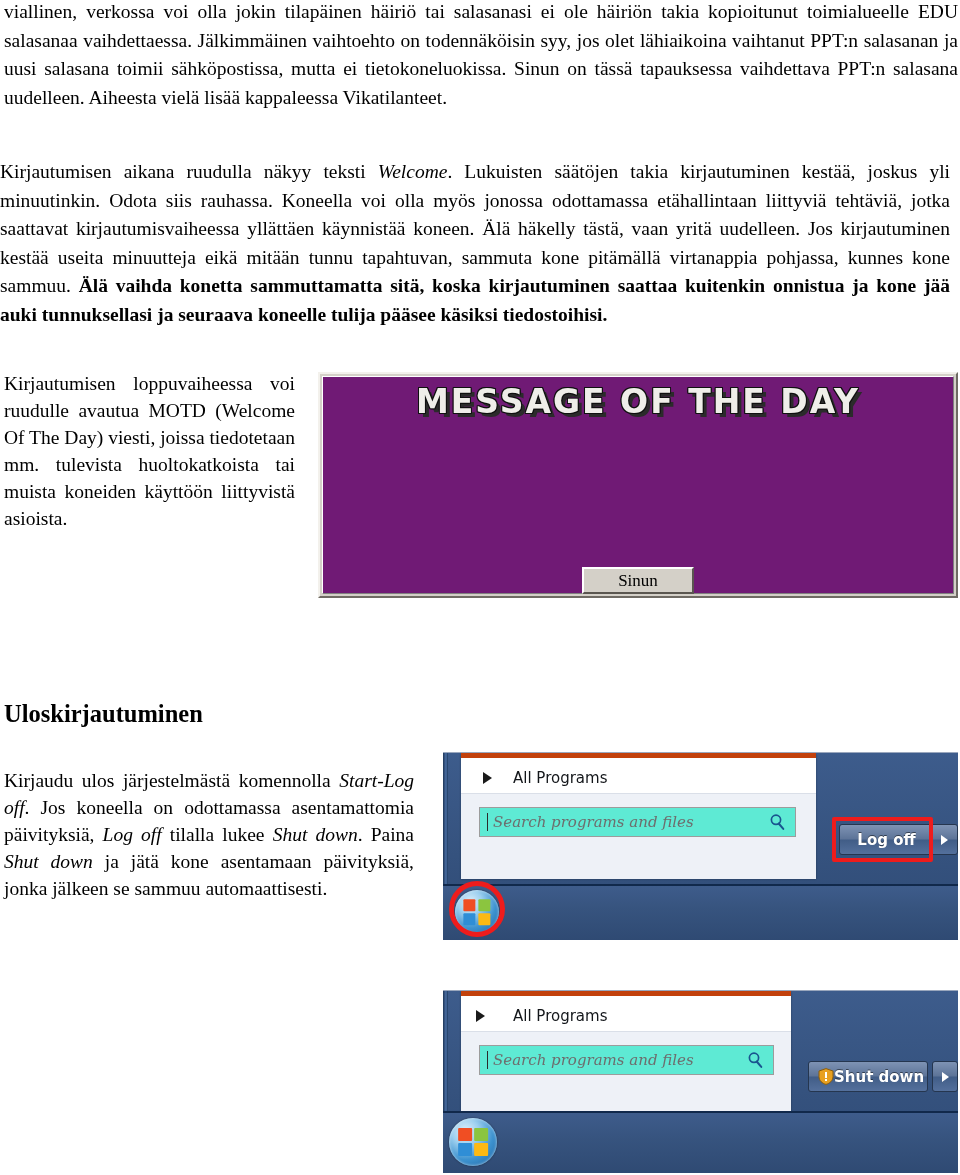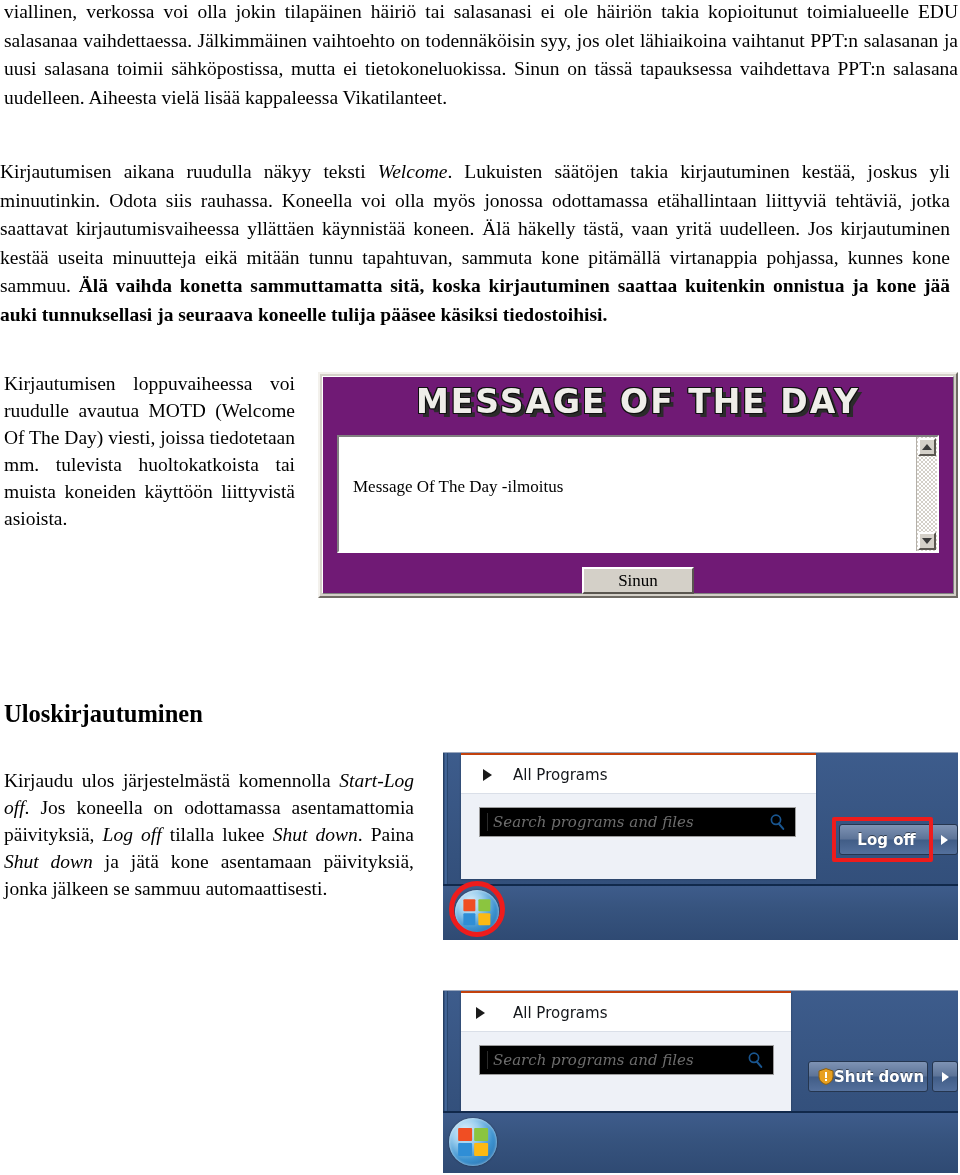--- a/index.html
+++ b/index.html
@@ -241,21 +241,21 @@
   .ws-white {
     position: absolute;
     background: #ffffff;
     box-shadow: 0 1px 2px rgba(0,0,0,0.35);
   }
   .ws-allprog {
     position: absolute;
     left: 0; right: 0; top: 0;
     height: 40px;
     background: #ffffff;
-    border-top: 2px solid #c2410c;
+    border-top: 5px solid #c2410c;
   }
   .ws-allprog-arrow {
     position: absolute;
     left: 22px;
     top: 50%;
     transform: translateY(-50%);
     width: 0; height: 0;
     border-top: 6px solid transparent;
     border-bottom: 6px solid transparent;
     border-left: 9px solid #1a1a1a;
@@ -269,21 +269,21 @@
     color: #13161a;
   }
   .ws-searchzone {
     position: absolute;
     left: 0; right: 0;
     background: #eef1f7;
     border-top: 1px solid #dadfe8;
   }
   .ws-searchbox {
     position: absolute;
-    background: #000000;
+    background: #5eead4;
     border: 1px solid #9c9c9c;
     box-sizing: border-box;
   }
   .ws-caret {
     position: absolute;
     left: 7px;
     top: 5px;
     bottom: 5px;
     width: 1px;
     background: #2b2b2b;
@@ -413,32 +413,20 @@
   <h2 class="heading">Uloskirjautuminen</h2>
 
   <p class="par4">Kirjaudu ulos järjestelmästä komennolla <span class="it">Start-Log off</span>. Jos koneella on odottamassa asentamattomia päivityksiä, <span class="it">Log off</span> tilalla lukee <span class="it">Shut down</span>. Paina <span class="it">Shut down</span> ja jätä kone asentamaan päivityksiä, jonka jälkeen se sammuu automaattisesti.</p>
 </div>
 
 <div class="motd">
   <div class="motd-inner">
 
     <div class="motd-title">MESSAGE OF THE DAY</div>
 
-    <div class="motd-textarea">
-      <div class="motd-text">Message Of The Day -ilmoitus</div>
-
-      <div class="sbar">
-        <div class="sbtn up">
-            <i></i>
-          </div>
-        <div class="sbtn dn">
-            <i></i>
-          </div>
-      </div>
-    </div>
 
     <button class="motd-close">Sinun</button>
   </div>
 </div>
 
 <div class="winshot winshot-1">
   <div class="ws-bgpanel"></div>
   <div class="ws-leftedge"></div>
 
   <div class="ws-white" style="left:18px; top:0px; width:355px; height:125px;">

